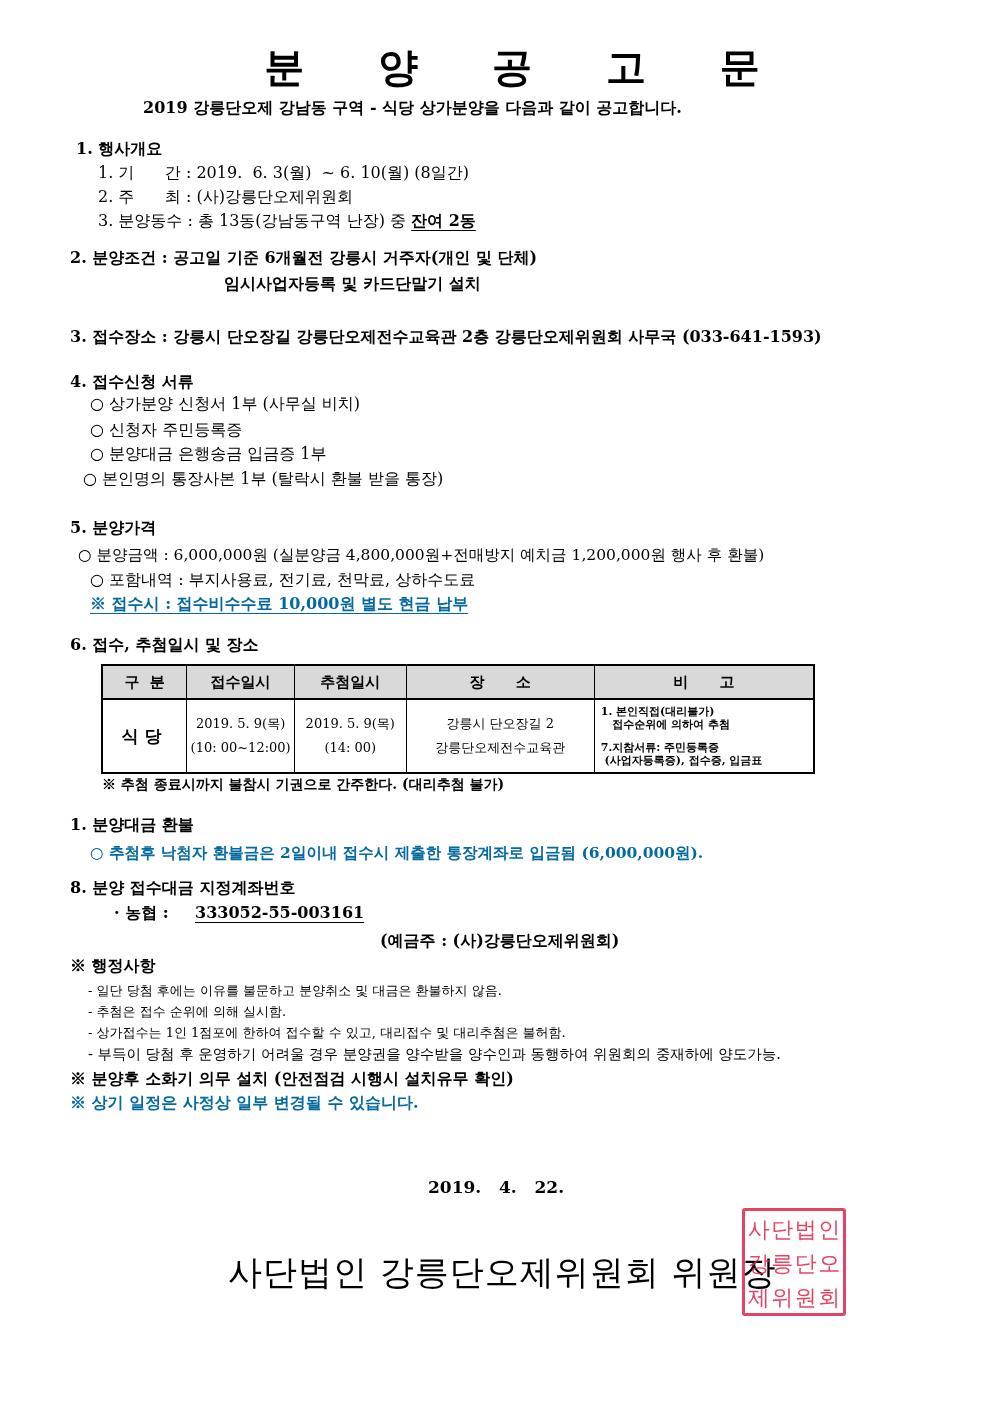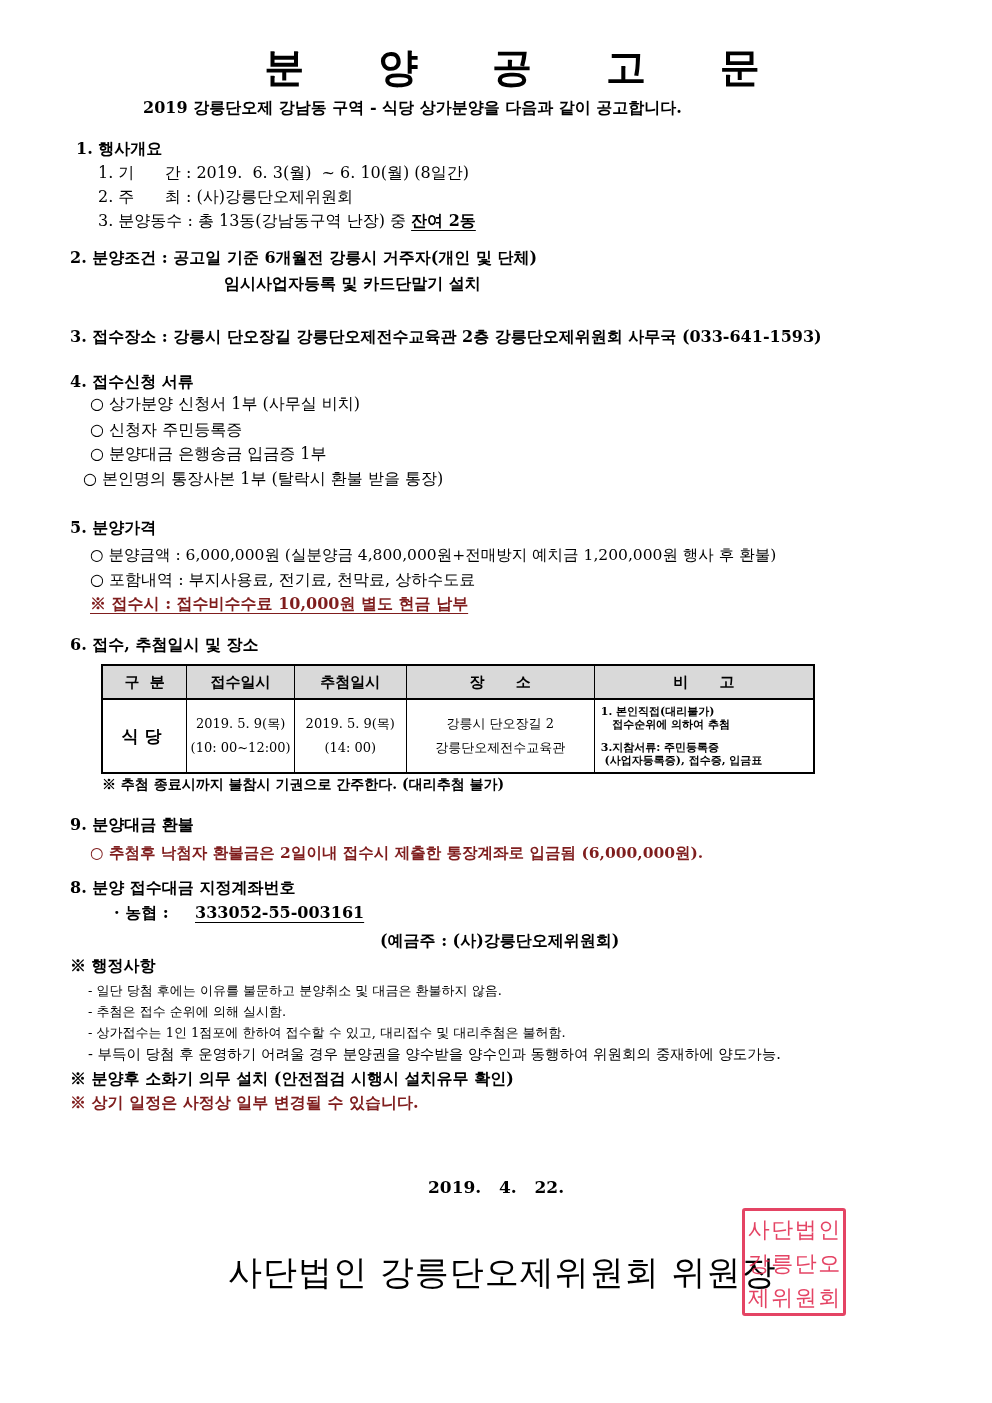--- a/index.html
+++ b/index.html
@@ -3,21 +3,21 @@
 <meta charset="utf-8">
 <style>
   html, body { margin:0; padding:0; background:#ffffff; }
   body { width:992px; height:1403px; position:relative; overflow:hidden;
          font-family:"DejaVu Serif","Liberation Serif",serif; color:#000; }
   .abs { position:absolute; white-space:nowrap; }
   .title { left:16px; width:992px; text-align:center; top:40px; font-size:40px; font-weight:bold; letter-spacing:30px; padding-left:30px; box-sizing:border-box; }
   .subtitle { left:0; width:825px; text-align:center; top:98px; font-size:16px; font-weight:bold; }
   .h { font-size:16px; font-weight:bold; }
   .t { font-size:16px; }
-  .red { color:#7f1d1d; }
+  .red { color:#0369a1; }
   .u { text-decoration:underline; text-underline-offset:4px; }
   .small { font-size:13px; }
 
   table.sched { position:absolute; left:101px; top:664px; width:714px; border-collapse:collapse;
     border:2px solid #000; font-family:"DejaVu Serif",serif; }
   table.sched th { background:#d9d9d9; font-weight:bold; font-size:15px; height:30px; border:1px solid #000; border-bottom:2px solid #000; text-align:center; }
   table.sched td { border:1px solid #000; text-align:center; font-size:13px; height:68px; line-height:24px; vertical-align:middle; }
   table.sched td.cat { font-size:17px; font-weight:bold; letter-spacing:6px; }
   table.sched td.note { text-align:left; font-size:11px; line-height:13px; font-weight:bold; padding:2px 6px; }
   .note-gap { height:10px; }
@@ -47,21 +47,21 @@
 
 <div class="abs h" style="left:70px;top:327px;">3. 접수장소 : 강릉시 단오장길 강릉단오제전수교육관 2층 강릉단오제위원회 사무국 (033-641-1593)</div>
 
 <div class="abs h" style="left:70px;top:372px;">4. 접수신청 서류</div>
 <div class="abs t" style="left:90px;top:394px;">○  상가분양 신청서 1부 (사무실 비치)</div>
 <div class="abs t" style="left:90px;top:420px;">○  신청자 주민등록증</div>
 <div class="abs t" style="left:90px;top:444px;">○  분양대금 은행송금 입금증 1부</div>
 <div class="abs t" style="left:83px;top:469px;">○  본인명의 통장사본 1부 (탈락시 환불 받을 통장)</div>
 
 <div class="abs h" style="left:70px;top:518px;">5. 분양가격</div>
-<div class="abs t" style="left:90px;top:545px;font-size:15.5px;">○  분양금액 : 6,000,000원 (실분양금 4,800,000원+전매방지 예치금 1,200,000원 행사 후 환불)</div>
+<div class="abs t" style="left:78px;top:545px;font-size:15.5px;">○  분양금액 : 6,000,000원 (실분양금 4,800,000원+전매방지 예치금 1,200,000원 행사 후 환불)</div>
 <div class="abs t" style="left:90px;top:570px;">○  포함내역 : 부지사용료, 전기료, 천막료, 상하수도료</div>
 <div class="abs h red u" style="left:90px;top:594px;">※  접수시 : 접수비수수료 10,000원 별도 현금 납부</div>
 
 <div class="abs h" style="left:70px;top:635px;">6. 접수, 추첨일시 및 장소</div>
 
 <table class="sched">
   <colgroup>
     <col style="width:85px">
       <col style="width:108px">
       <col style="width:112px">
@@ -89,30 +89,30 @@
         <div>(14: 00)</div>
       </td>
       <td>
         <div>강릉시 단오장길 2</div>
         <div>강릉단오제전수교육관</div>
       </td>
       <td class="note">
         <div style="white-space:pre;">1. 본인직접(대리불가)</div>
         <div style="white-space:pre;">   접수순위에 의하여 추첨</div>
         <div class="note-gap"></div>
-        <div style="white-space:pre;">3.지참서류: 주민등록증</div>
+        <div style="white-space:pre;">7.지참서류: 주민등록증</div>
         <div style="white-space:pre;"> (사업자등록증), 접수증, 입금표</div>
       </td>
     </tr>
   </tbody>
 </table>
 
 <div class="abs" style="left:102px;top:776px;font-size:14px;font-weight:bold;">※ 추첨 종료시까지 불참시 기권으로 간주한다.  (대리추첨 불가)</div>
 
-<div class="abs h" style="left:70px;top:815px;">9. 분양대금 환불</div>
+<div class="abs h" style="left:70px;top:815px;">1. 분양대금 환불</div>
 <div class="abs h red" style="left:90px;top:843px;font-size:15.5px;">○  추첨후 낙첨자 환불금은 2일이내 접수시 제출한 통장계좌로 입금됨 (6,000,000원).</div>
 
 <div class="abs h" style="left:70px;top:878px;">8. 분양 접수대금 지정계좌번호</div>
 <div class="abs h" style="left:114px;top:903px;">· 농협 :</div>
 <div class="abs h u" style="left:195px;top:903px;">333052-55-003161</div>
 <div class="abs h" style="left:380px;top:931px;">(예금주 : (사)강릉단오제위원회)</div>
 
 <div class="abs h" style="left:70px;top:956px;">※  행정사항</div>
 <div class="abs small" style="left:88px;top:982px;">- 일단 당첨 후에는 이유를 불문하고 분양취소 및 대금은 환불하지 않음.</div>
 <div class="abs small" style="left:88px;top:1003px;">- 추첨은 접수 순위에 의해 실시함.</div>

